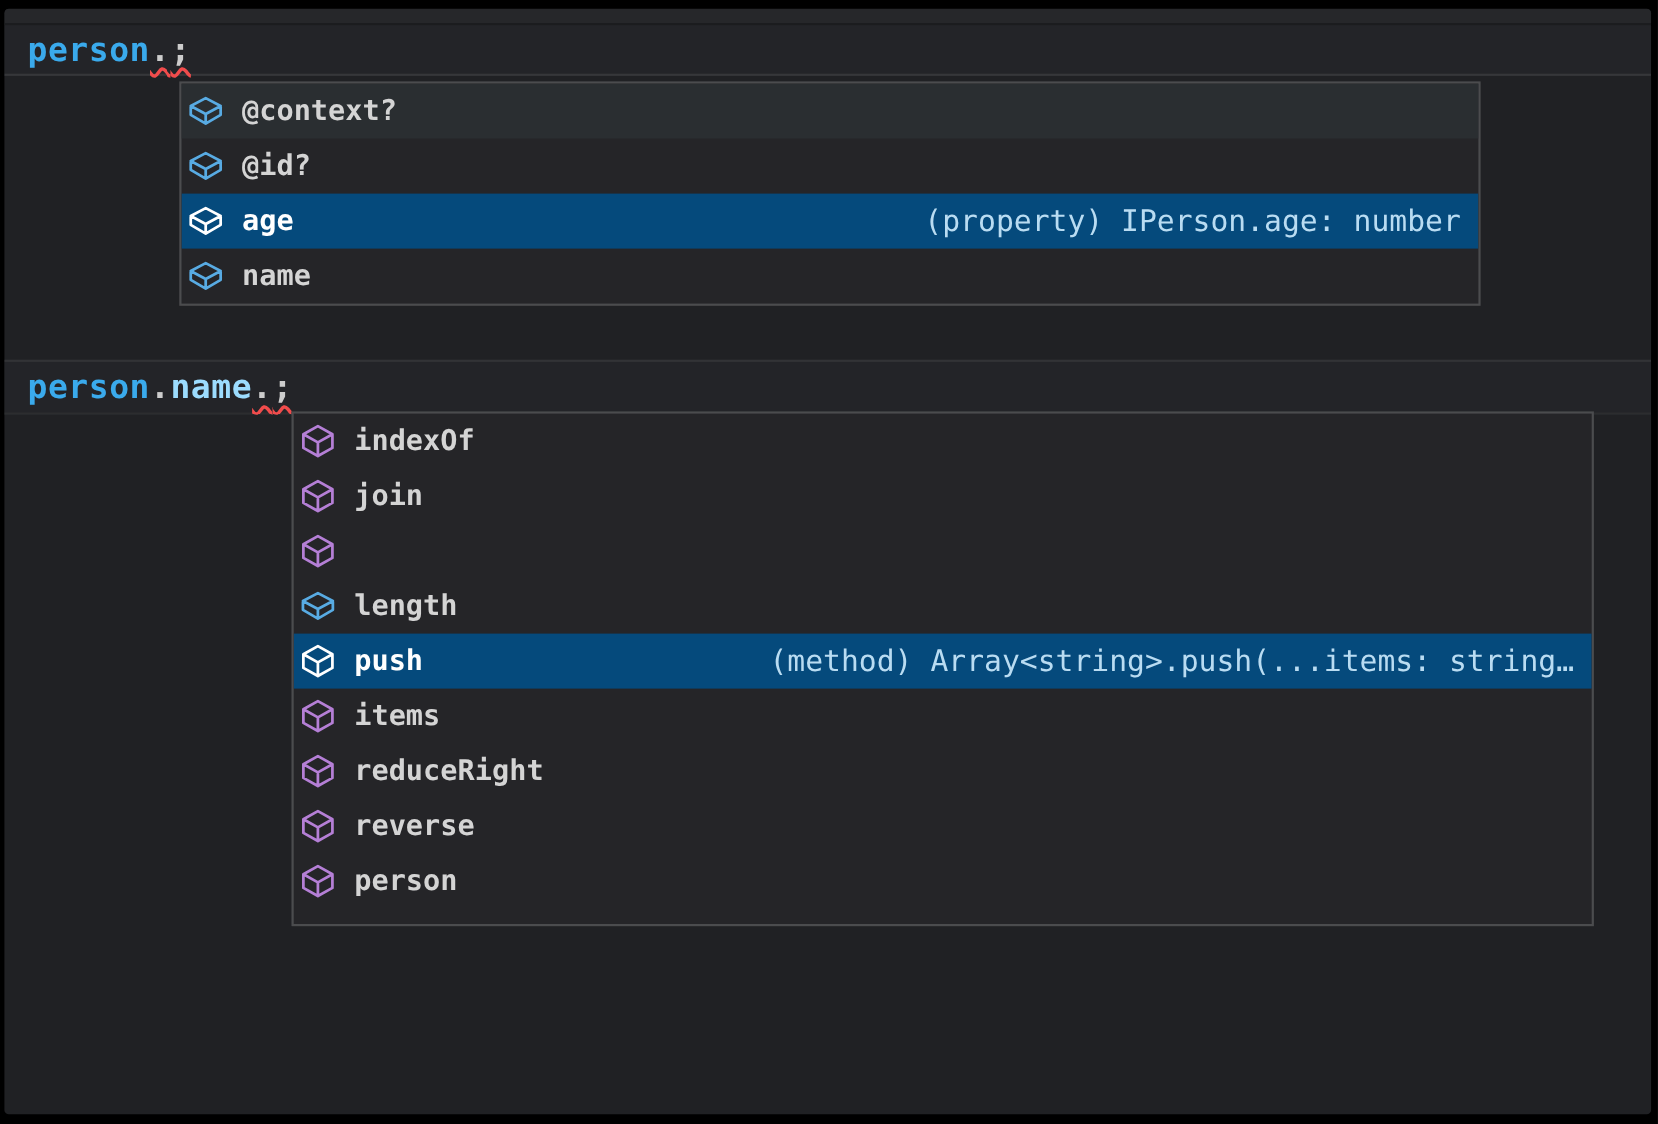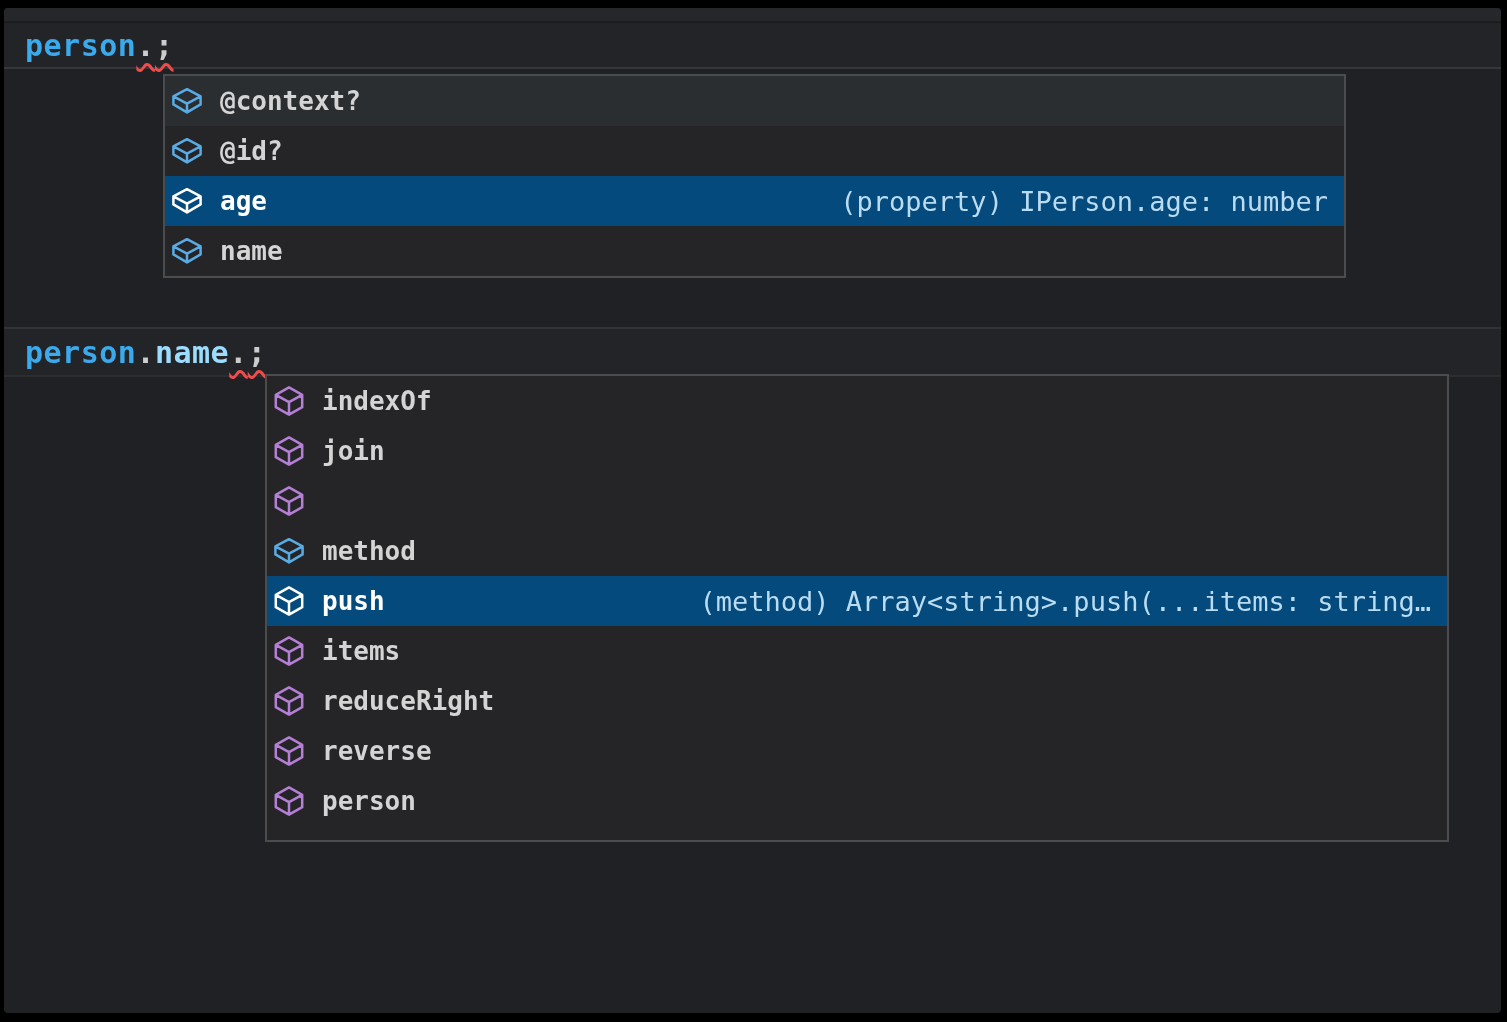--- a/index.html
+++ b/index.html
@@ -134,21 +134,21 @@
             <path d="M8 1.2 L14.6 4.9 L14.6 11.1 L8 14.8 L1.4 11.1 L1.4 4.9 Z M1.4 4.9 L8 8.6 L14.6 4.9 M8 8.6 L8 14.8" fill="none" stroke="currentColor" stroke-width="1.25" stroke-linejoin="round" stroke-linecap="round"></path>
           </svg>
         </span>
       </div>
       <div class="item">
         <span class="icon" style="color: rgb(88, 171, 227);">
           <svg viewBox="0 0 16 16">
             <path d="M1.2 5.7 L8 2.1 L14.8 5.7 L14.8 9.7 L8 13.7 L1.2 9.7 Z M1.2 5.7 L8 9.3 L14.8 5.7 M8 9.3 L8 13.7" fill="none" stroke="currentColor" stroke-width="1.25" stroke-linejoin="round" stroke-linecap="round"></path>
           </svg>
         </span>
-        <span class="label">method</span>
+        <span class="label">length</span>
       </div>
       <div class="item selected">
         <span class="icon" style="color: rgb(255, 255, 255);">
           <svg viewBox="0 0 16 16">
             <path d="M8 1.2 L14.6 4.9 L14.6 11.1 L8 14.8 L1.4 11.1 L1.4 4.9 Z M1.4 4.9 L8 8.6 L14.6 4.9 M8 8.6 L8 14.8" fill="none" stroke="currentColor" stroke-width="1.25" stroke-linejoin="round" stroke-linecap="round"></path>
           </svg>
         </span>
         <span class="label">push</span>
         <span class="detail">(method) Array&lt;string&gt;.push(...items: string…</span>
       </div>

